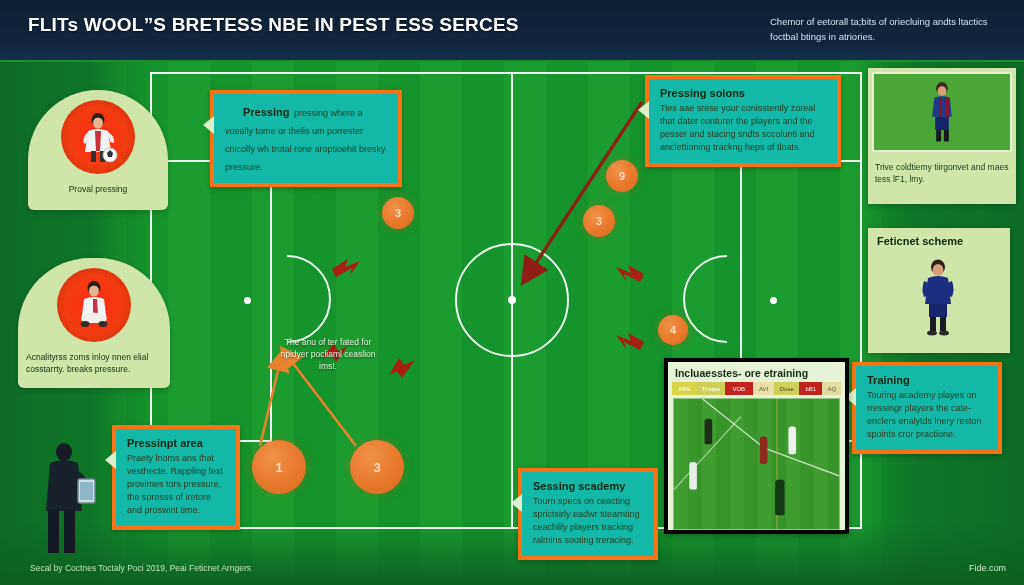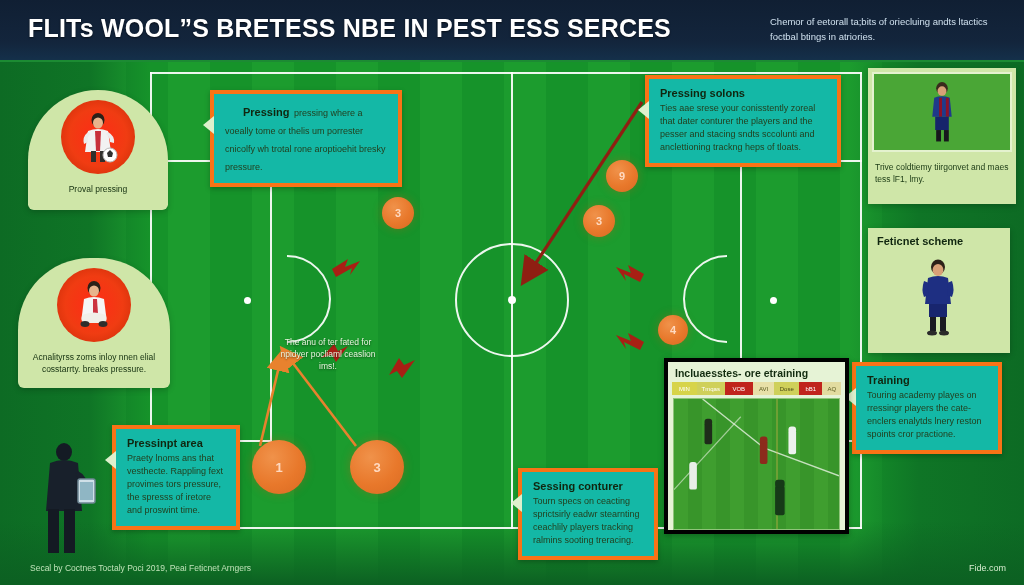--- a/index.html
+++ b/index.html
@@ -19,21 +19,21 @@
 
   
   #header {
     position: absolute; left: 0; top: 0;
     width: 1024px; height: 62px;
     background: linear-gradient(180deg,#101f33 0%,#13253c 70%,#14304a 100%);
     border-bottom: 2px solid #1c8b33;
   }
   #header-title {
     position: absolute; left: 28px; top: 14px;
-    font-size: 25px; font-weight: 700;
+    font-size: 19px; font-weight: 700;
     letter-spacing: .2px;
     color: #ffffff;
     text-shadow: 0 1px 2px rgba(0,0,0,.6);
     white-space: nowrap;
     font-family: "Liberation Sans", sans-serif;
   }
   #header-sub {
     position: absolute; right: 18px; top: 14px;
     width: 236px;
     font-size: 9.5px; line-height: 15px;
@@ -156,21 +156,21 @@
     padding-top: 10px;
   }
   .badge-disc {
     width: 74px; height: 74px; border-radius: 50%;
     background: radial-gradient(circle at 50% 50%, #ff2b16 0%, #f03c12 55%, #d9330c 78%, rgba(217,51,12,.25) 100%);
     display: flex; align-items: center; justify-content: center;
     position: relative;
   }
   .badge-caption {
     font-size: 8.5px; line-height: 12px; color: #14300f;
-    text-align: center; margin-top: 9px; padding: 0 8px;
+    text-align: left; margin-top: 9px; padding: 0 8px;
   }
 
   
   .panel {
     position: absolute; background: #cfe6a8;
     box-shadow: 0 2px 6px rgba(0,0,0,.22);
   }
   .panel-photo {
     background: repeating-linear-gradient(90deg,#4fa83a 0,#4fa83a 12px,#46a034 12px,#46a034 24px);
     border: 2px solid #e4f2cf;
@@ -347,21 +347,21 @@
     <span class="c-title">Pressing solons</span>
     <span class="c-body">Ties aae srese your conisstently zoreal that dater conturer the players and the pesser and stacing sndts sccolunti and anclettioning trackng heps of tloats.</span>
   </div>
 
   <div class="callout tail-left" style="left:112px;top:425px;width:128px;">
     <span class="c-title">Pressinpt area</span>
     <span class="c-body">Praety lnoms ans that vesthecte. Rappling fext provimes tors pressure, the spresss of iretore and proswint time.</span>
   </div>
 
   <div class="callout tail-left" style="left:518px;top:468px;width:140px;">
-    <span class="c-title">Sessing conturer</span>
+    <span class="c-title">Sessing scademy</span>
     <span class="c-body">Tourn specs on ceacting sprictsirly eadwr stearnting ceachlily players tracking ralmins sooting treracing.</span>
   </div>
 
   <div class="callout tail-left" style="left:852px;top:362px;width:150px;">
     <span class="c-title">Training</span>
     <span class="c-body">Touring academy playes on rressingr players the cate-enclers enalytds lnery reston spoints cror practione.</span>
   </div>
 
   <div style="position:absolute;left:272px;top:336px;width:112px;font-size:8.5px;line-height:12px;color:#e8f6de;text-align:center;text-shadow:0 1px 2px rgba(0,0,0,.5);">The anu of ter fated for npidyer pocliaml ceaslion ims!.</div>
 

